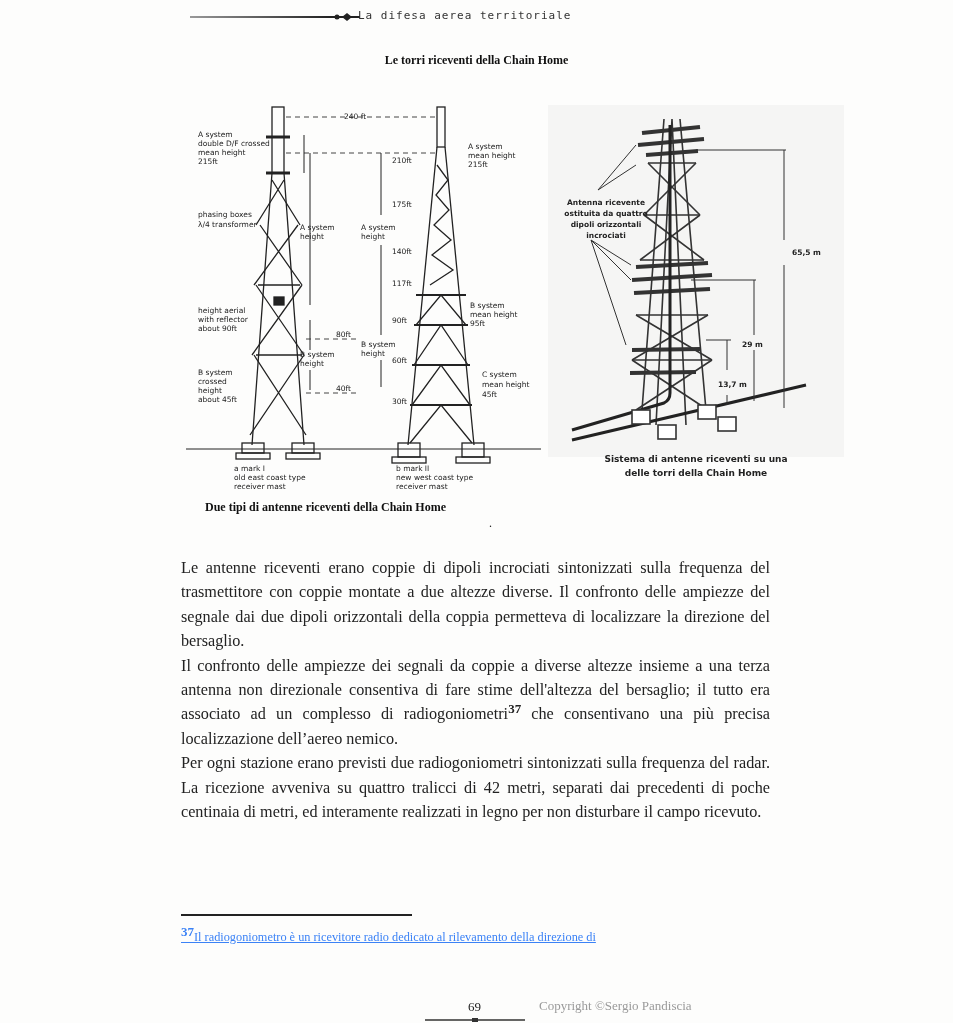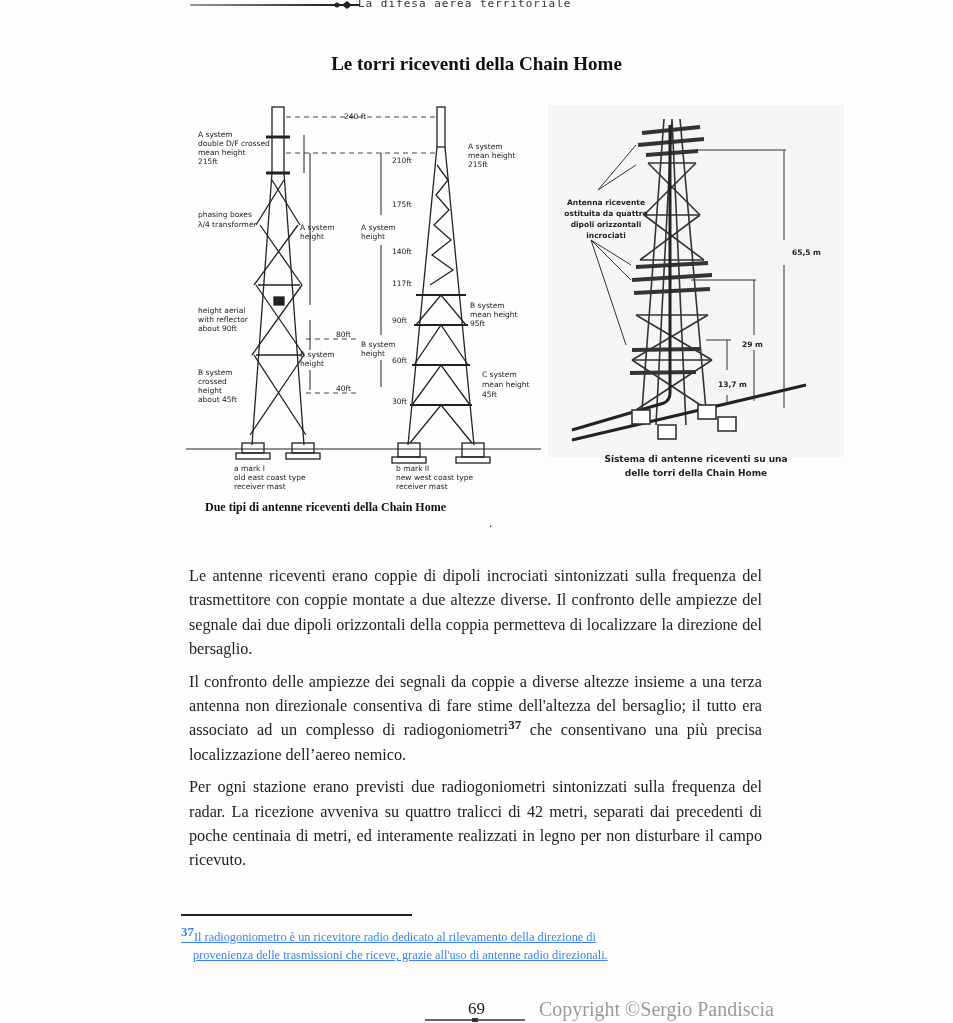--- a/index.html
+++ b/index.html
@@ -1,39 +1,39 @@
 <!DOCTYPE html>
 <html><head>
 <meta charset="utf-8">
 <style>
   html, body { margin:0; padding:0; background:#fdfdfc; }
   body { width:953px; height:1023px; position:relative; overflow:hidden;
          font-family:"Liberation Serif", "DejaVu Serif", serif; color:#222; }
-  .header { position:absolute; top:0; left:190px; height:12px; width:600px; }
+  .header { position:absolute; top:12px; left:190px; height:12px; width:600px; }
   .header .rule { position:absolute; left:0; top:4px; width:140px; height:2px;
                   background:linear-gradient(to right,#999,#222); }
   .header .orn { position:absolute; left:140px; top:0; width:30px; height:10px; }
   .header .title { position:absolute; left:168px; top:-3px; font-family:"DejaVu Sans Mono", monospace;
                    font-size:11px; letter-spacing:1px; color:#333; }
   .page-title { position:absolute; top:53px; left:0; width:953px; text-align:center;
-                font-weight:bold; font-size:19px; color:#111; }
+                font-weight:bold; font-size:12px; color:#111; }
   .figure { position:absolute; top:105px; left:186px; width:660px; height:398px; }
   .fig-caption { position:absolute; top:500px; left:205px; font-weight:bold; font-size:12px; color:#111; }
   .dot { position:absolute; top:516px; left:489px; font-size:12px; }
   .body-text { position:absolute; top:556px; left:181px; width:589px;
                font-size:16.2px; line-height:24.4px; text-align:justify; color:#222; }
-  .body-text p { margin:8px; }
+  .body-text p { margin:0; }
   sup { font-size:13px; font-weight:bold; line-height:0; }
   .fn-rule { position:absolute; top:914px; left:181px; width:231px; height:2px; background:#222; }
   .footnote { position:absolute; top:928px; left:181px; width:524px; font-size:12.3px; line-height:18px;
               text-align:justify; color:#3b82f6;text-decoration:underline; }
   .footnote .cont { padding-left:12px; display:block; text-align:left; }
-  .page-num { position:absolute; top:999px; left:468px; font-size:17px; color:#222; }
+  .page-num { position:absolute; top:999px; left:468px; font-size:13px; color:#222; }
   .page-orn { position:absolute; top:1018px; left:425px; width:100px; height:4px; }
-  .copyright { position:absolute; top:998px; left:539px; font-size:20px; color:#9a9a9a; }
+  .copyright { position:absolute; top:998px; left:539px; font-size:13px; color:#9a9a9a; }
   svg text { font-family:"DejaVu Sans", sans-serif; }
 </style>
 </head>
 <body>
 
 <div class="header">
   <div class="rule"></div>
   <svg class="orn" viewBox="0 0 30 10">
     <line x1="0" y1="5" x2="30" y2="5" stroke="#222" stroke-width="2"></line>
     <circle cx="7" cy="5" r="2.5" fill="#222"></circle>
@@ -203,21 +203,20 @@
 
 <div class="body-text">
   <p>Le antenne riceventi erano coppie di dipoli incrociati sintonizzati sulla frequenza del trasmettitore con coppie montate a due altezze diverse. Il confronto delle ampiezze del segnale dai due dipoli orizzontali della coppia permetteva di localizzare la direzione del bersaglio.</p>
   <p><span>Il confronto delle ampiezze dei segnali da coppie a diverse altezze insieme a una terza antenna non direzionale consentiva di fare stime dell'altezza del bersaglio; il tutto era associato ad un complesso di radiogoniometri</span><sup>37</sup><span> che consentivano una più precisa localizzazione dell’aereo nemico.</span></p>
   <p>Per ogni stazione erano previsti due radiogoniometri sintonizzati sulla frequenza del radar. La ricezione avveniva su quattro tralicci di 42 metri, separati dai precedenti di poche centinaia di metri, ed interamente realizzati in legno per non disturbare il campo ricevuto.</p>
 </div>
 
 <div class="fn-rule"></div>
 <div class="footnote">
   <sup>37</sup><span>Il radiogoniometro è un ricevitore radio dedicato al rilevamento della direzione di</span>
-  <span class="cont">provenienza delle trasmissioni che riceve, grazie all'uso di antenne radio direzionali.</span>
 </div>
 
 <div class="page-num">69</div>
 <svg class="page-orn" viewBox="0 0 100 4">
   <line x1="0" y1="2" x2="100" y2="2" stroke="#333" stroke-width="1.5"></line>
   <rect x="47" y="0" width="6" height="4" fill="#333"></rect>
 </svg>
 <div class="copyright">Copyright ©Sergio Pandiscia</div>
 
 </body></html>

